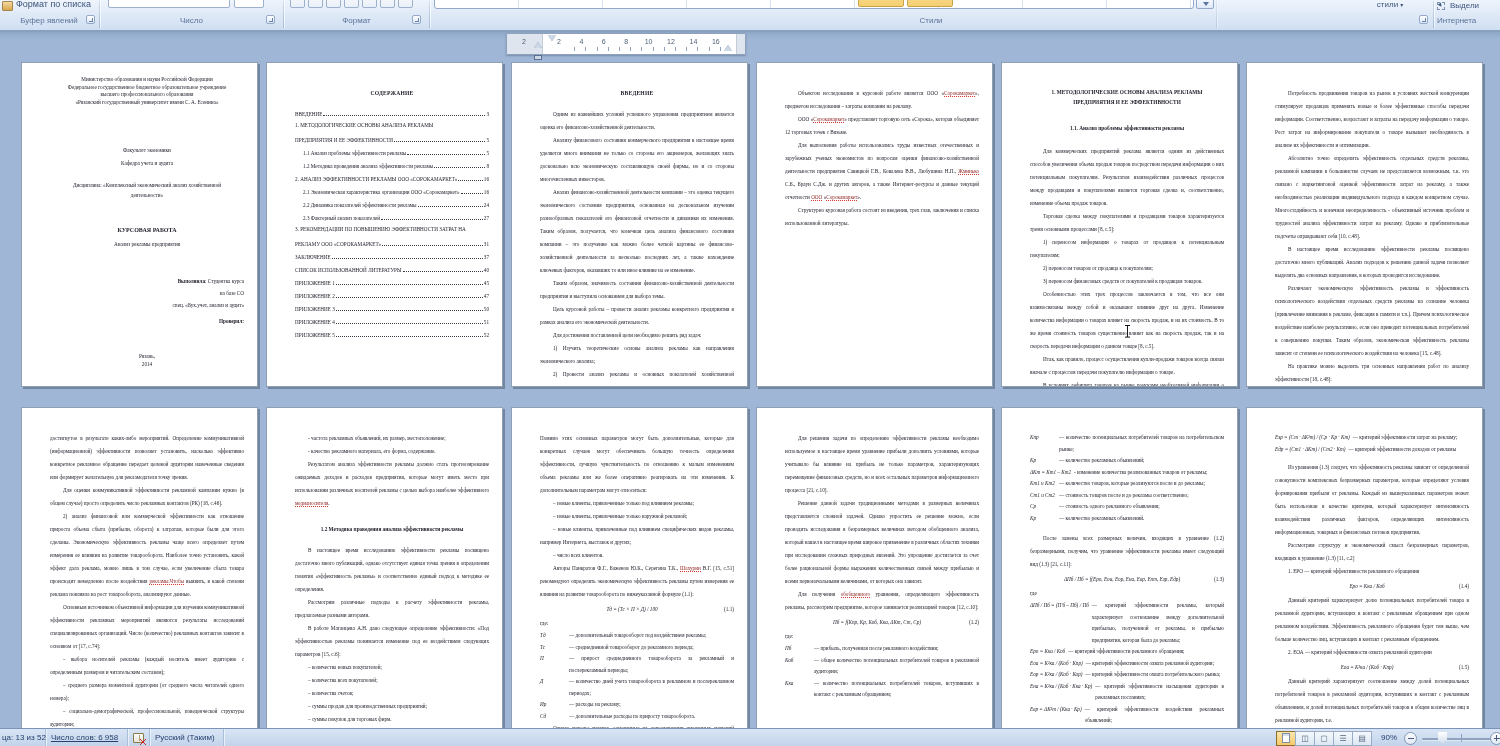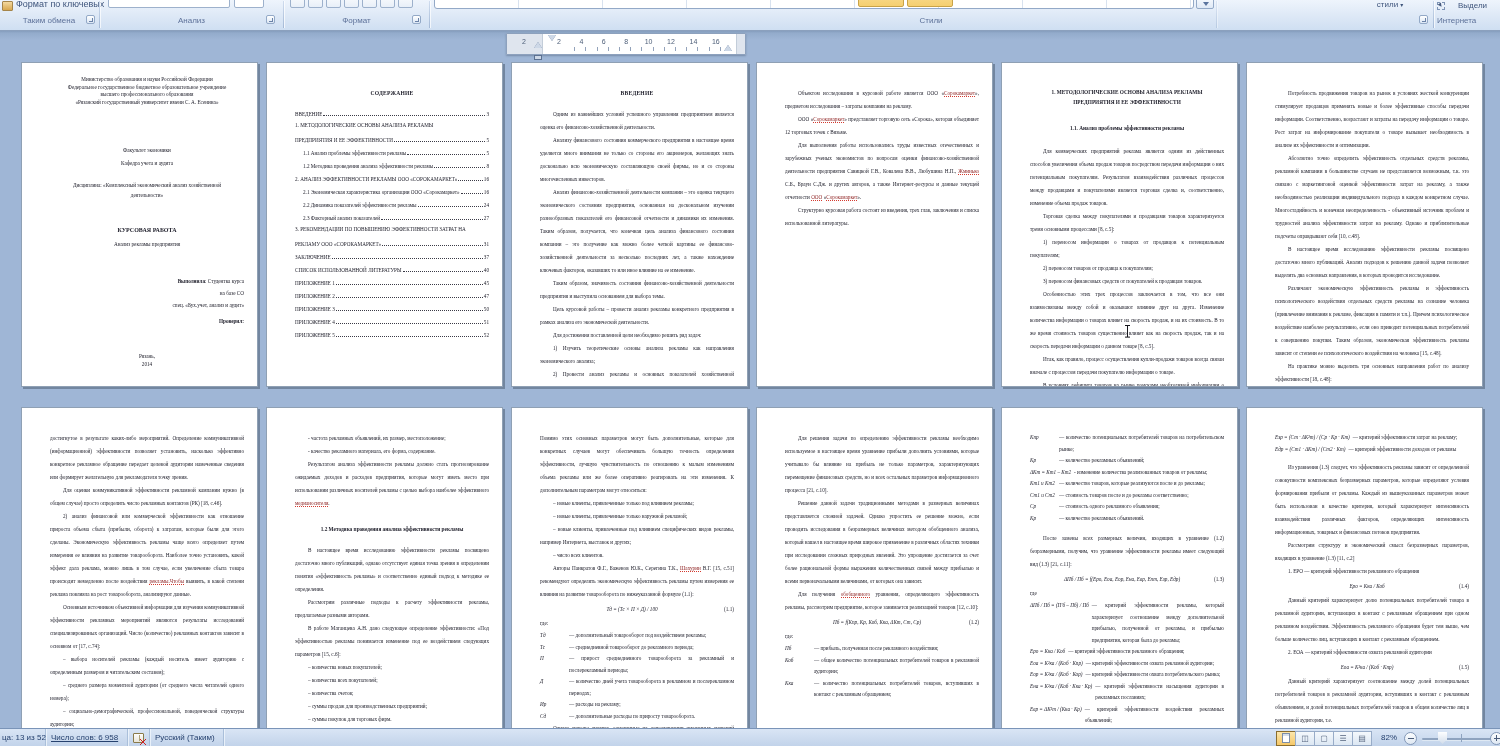--- a/index.html
+++ b/index.html
@@ -17,21 +17,21 @@
   .fp .ic{width:9px;height:8px;margin-top:1px;background:linear-gradient(#f3d9a0,#d8a74e);border:1px solid #a5854a;border-radius:1px;}
   .fp .tx{margin-top:-1px;white-space:nowrap;}
   .stub-box{position:absolute;top:-7px;height:15px;border:1px solid #9db1cc;border-radius:2px;background:#fff;box-sizing:border-box;}
   .stub-sq{position:absolute;top:-7px;width:15px;height:15px;border:1px solid #9db1cc;border-radius:2px;background:linear-gradient(#fdfefe,#e8eff8);box-sizing:border-box;}
   .gal{position:absolute;left:434px;top:-24px;width:760px;height:33px;border:1px solid #93a9c7;border-radius:3px;background:repeating-linear-gradient(90deg,#ffffff 0 83px,#d8e2ef 83px 84px);box-sizing:border-box;}
   .gal-hl{position:absolute;top:1px;width:46px;height:29px;background:linear-gradient(#fbeaba,#f5cf70);border:1px solid #c9a347;border-radius:2px;box-sizing:border-box;}
   .gal-sc{position:absolute;left:1196px;top:-2px;width:18px;height:11px;border:1px solid #93a9c7;border-radius:2px;background:linear-gradient(#f4f8fd,#dfe9f6);box-sizing:border-box;}
   .gal-sc::after{content:"";position:absolute;left:6px;top:3px;border:3px solid transparent;border-top:4px solid #5a749e;}
   .chst{position:absolute;left:1360px;top:0;width:60px;text-align:center;font-size:8px;color:#3f557c;white-space:nowrap;}
   .chst .ar{font-size:6px;margin-left:2px;}
-  .selb{position:absolute;left:1437px;top:1px;display:flex;gap:13px;font-size:8px;color:#3f557c;align-items:center;white-space:nowrap;}
+  .selb{position:absolute;left:1437px;top:1px;display:flex;gap:5px;font-size:8px;color:#3f557c;align-items:center;white-space:nowrap;}
   .selb .ic{width:8px;height:8px;border:1px dashed #7d93b5;position:relative;box-sizing:border-box;}
   .selb .ic::after{content:"";position:absolute;left:1px;top:0;border:2.5px solid transparent;border-top:4.5px solid #44597e;transform:rotate(-35deg);}
 
   
   .workspace{position:absolute;left:0;top:30px;right:0;bottom:18px;background:linear-gradient(180deg,#7e96b6 0,#93abcb 3px,#9fb6d6 10px);overflow:hidden;}
 
   
   .ruler{position:absolute;left:506px;top:3px;width:240px;height:22px;background:#fff;border:1px solid #8da1bd;border-radius:1px;box-shadow:0 1px 2px rgba(50,65,90,.35);box-sizing:border-box;}
   .ruler .lmz{position:absolute;left:0;top:0;width:35px;height:100%;background:#dfe5ee;border-right:1px solid #c3cdd9;}
   .ruler .rmz{position:absolute;left:229px;right:0;top:0;height:100%;background:#dfe5ee;border-left:1px solid #c3cdd9;}
@@ -96,21 +96,21 @@
 </style>
 </head>
 <body>
 
 <div class="app">
 
   <div class="ribbon">
     <div class="rb-top">
       <div class="fp">
         <span class="ic"></span>
-        <span class="tx">Формат по ключевых</span>
+        <span class="tx">Формат по списка</span>
       </div>
       <div class="stub-box" style="left:108px;width:122px;"></div>
       <div class="stub-box" style="left:234px;width:30px;"></div>
       <div class="stub-sq" style="left:290px;"></div>
       <div class="stub-sq" style="left:308px;"></div>
       <div class="stub-sq" style="left:326px;"></div>
       <div class="stub-sq" style="left:344px;"></div>
       <div class="stub-sq" style="left:362px;"></div>
       <div class="stub-sq" style="left:380px;"></div>
       <div class="stub-sq" style="left:398px;"></div>
@@ -125,22 +125,22 @@
         <span>Выдели</span>
       </div>
     </div>
 
     <div class="gsep" style="left:99px;"></div>
     <div class="gsep" style="left:283px;"></div>
     <div class="gsep" style="left:429px;"></div>
     <div class="gsep" style="left:1216px;opacity:.55;"></div>
     <div class="gsep" style="left:1433px;"></div>
 
-    <div class="glabel" style="left:0;width:98px;">Таким обмена</div>
-    <div class="glabel" style="left:100px;width:183px;">Анализ</div>
+    <div class="glabel" style="left:0;width:98px;">Буфер явлений</div>
+    <div class="glabel" style="left:100px;width:183px;">Число</div>
     <div class="glabel" style="left:284px;width:145px;">Формат</div>
     <div class="glabel" style="left:430px;width:1002px;">Стили</div>
     <div class="glabel" style="left:1437px;width:63px;text-align:left;">Интернета</div>
 
     <div class="lnch" style="left:86px;"></div>
     <div class="lnch" style="left:266px;"></div>
     <div class="lnch" style="left:412px;"></div>
     <div class="lnch" style="left:1419px;"></div>
   </div>
 
@@ -523,21 +523,21 @@
           <span>▢</span>
         </div>
         <div class="vbtn">
           <span>☰</span>
         </div>
         <div class="vbtn">
           <span>▤</span>
         </div>
       </div>
     <div class="zoomlbl">
-      <span>82%</span>
+      <span>90%</span>
     </div>
     <div class="zminus"></div>
     <div class="ztrack"></div>
     <div class="ztick"></div>
     <div class="zhandle"></div>
     <div class="zplus"></div>
   </div>
 
 </div>
 

